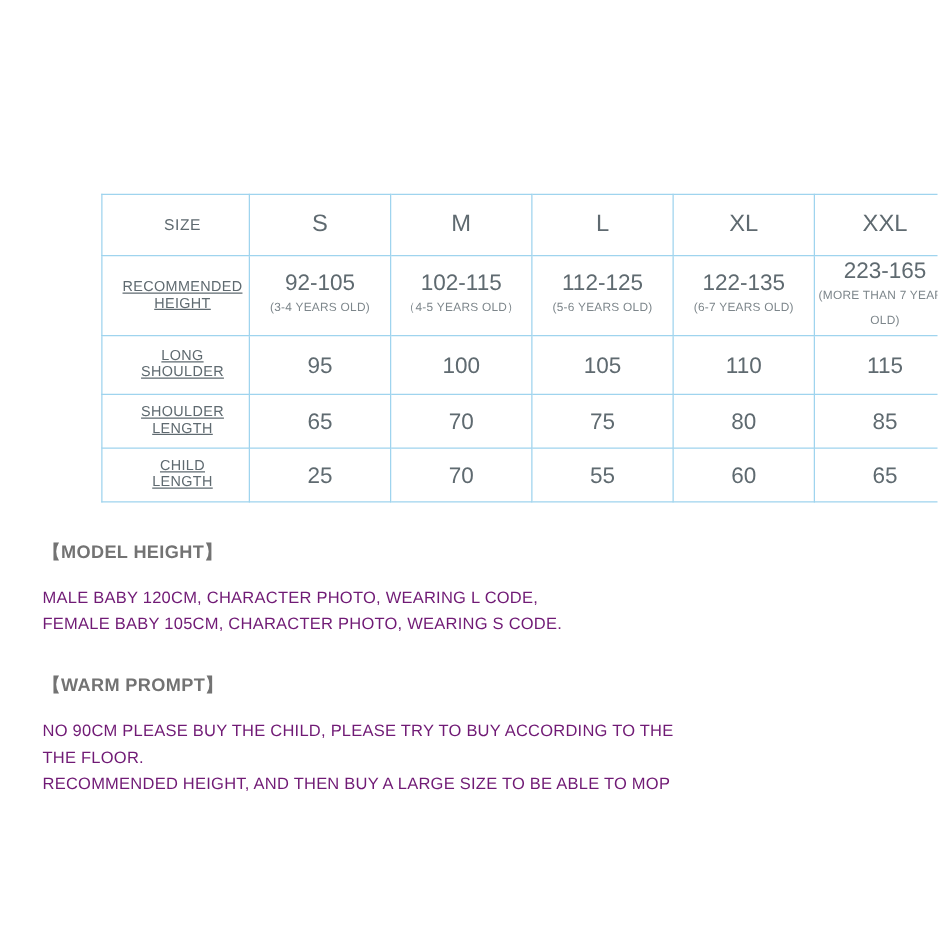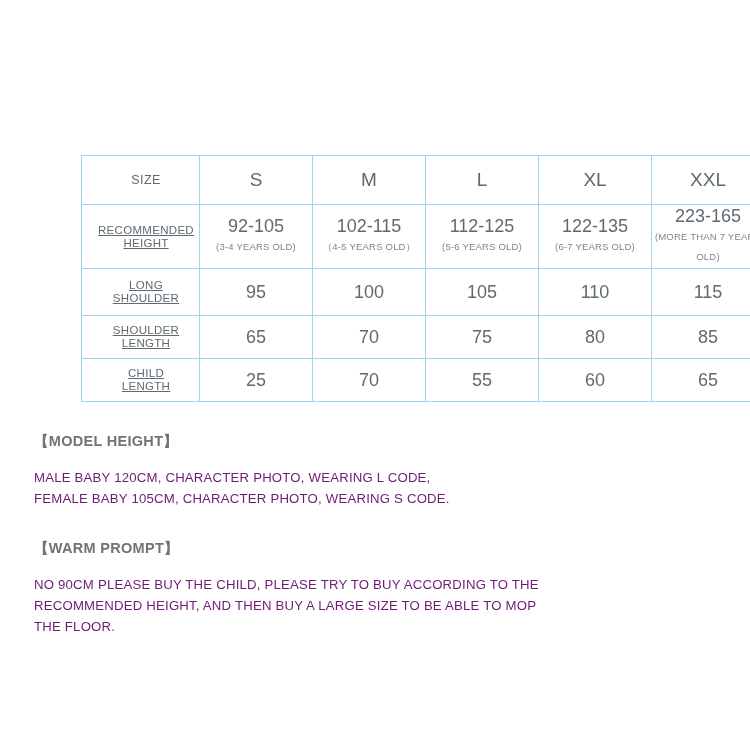--- a/index.html
+++ b/index.html
@@ -208,18 +208,18 @@
     <p class="note-body">
       <span class="line">MALE BABY 120CM, CHARACTER PHOTO, WEARING L CODE,</span>
       <span class="line">FEMALE BABY 105CM, CHARACTER PHOTO, WEARING S CODE.</span>
     </p>
 
     <div class="block-gap"></div>
 
     <p class="note-title">【WARM PROMPT】</p>
     <p class="note-body">
       <span class="line">NO 90CM PLEASE BUY THE CHILD, PLEASE TRY TO BUY ACCORDING TO THE</span>
+      <span class="line">THE FLOOR.</span>
       <span class="line">RECOMMENDED HEIGHT, AND THEN BUY A LARGE SIZE TO BE ABLE TO MOP</span>
-      <span class="line">THE FLOOR.</span>
     </p>
   </div>
 
 </div>
 
 </body></html>

